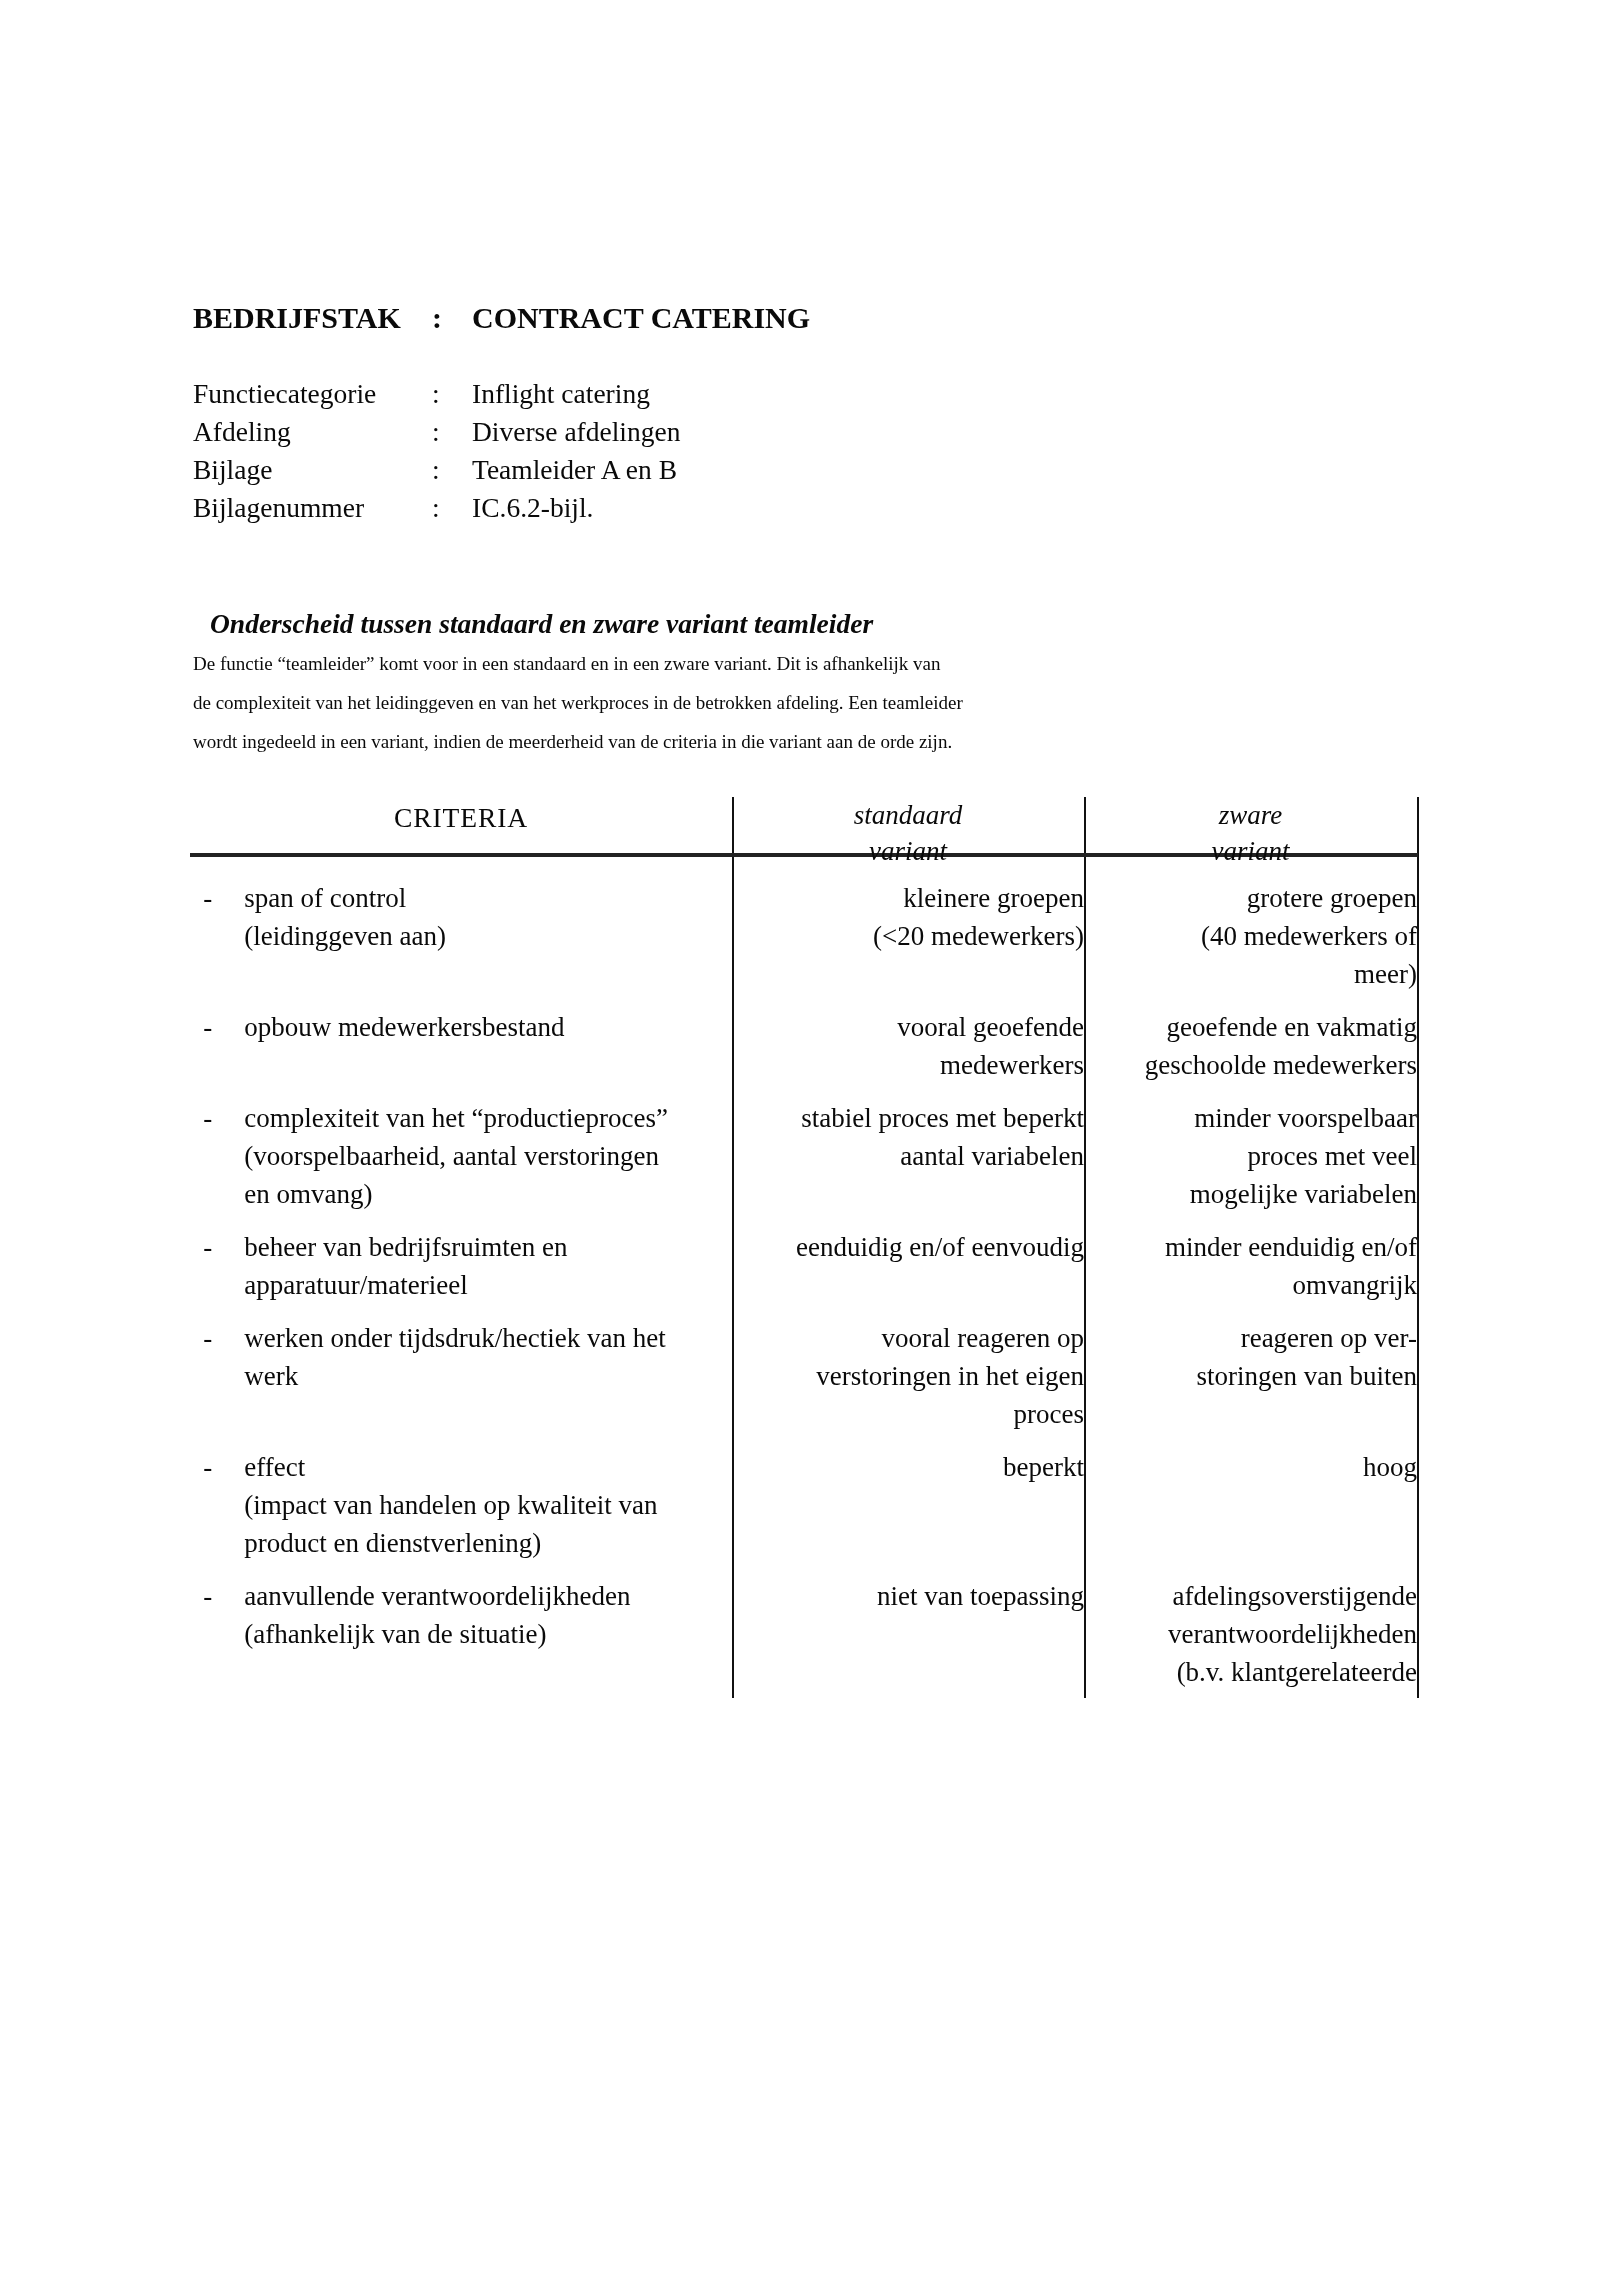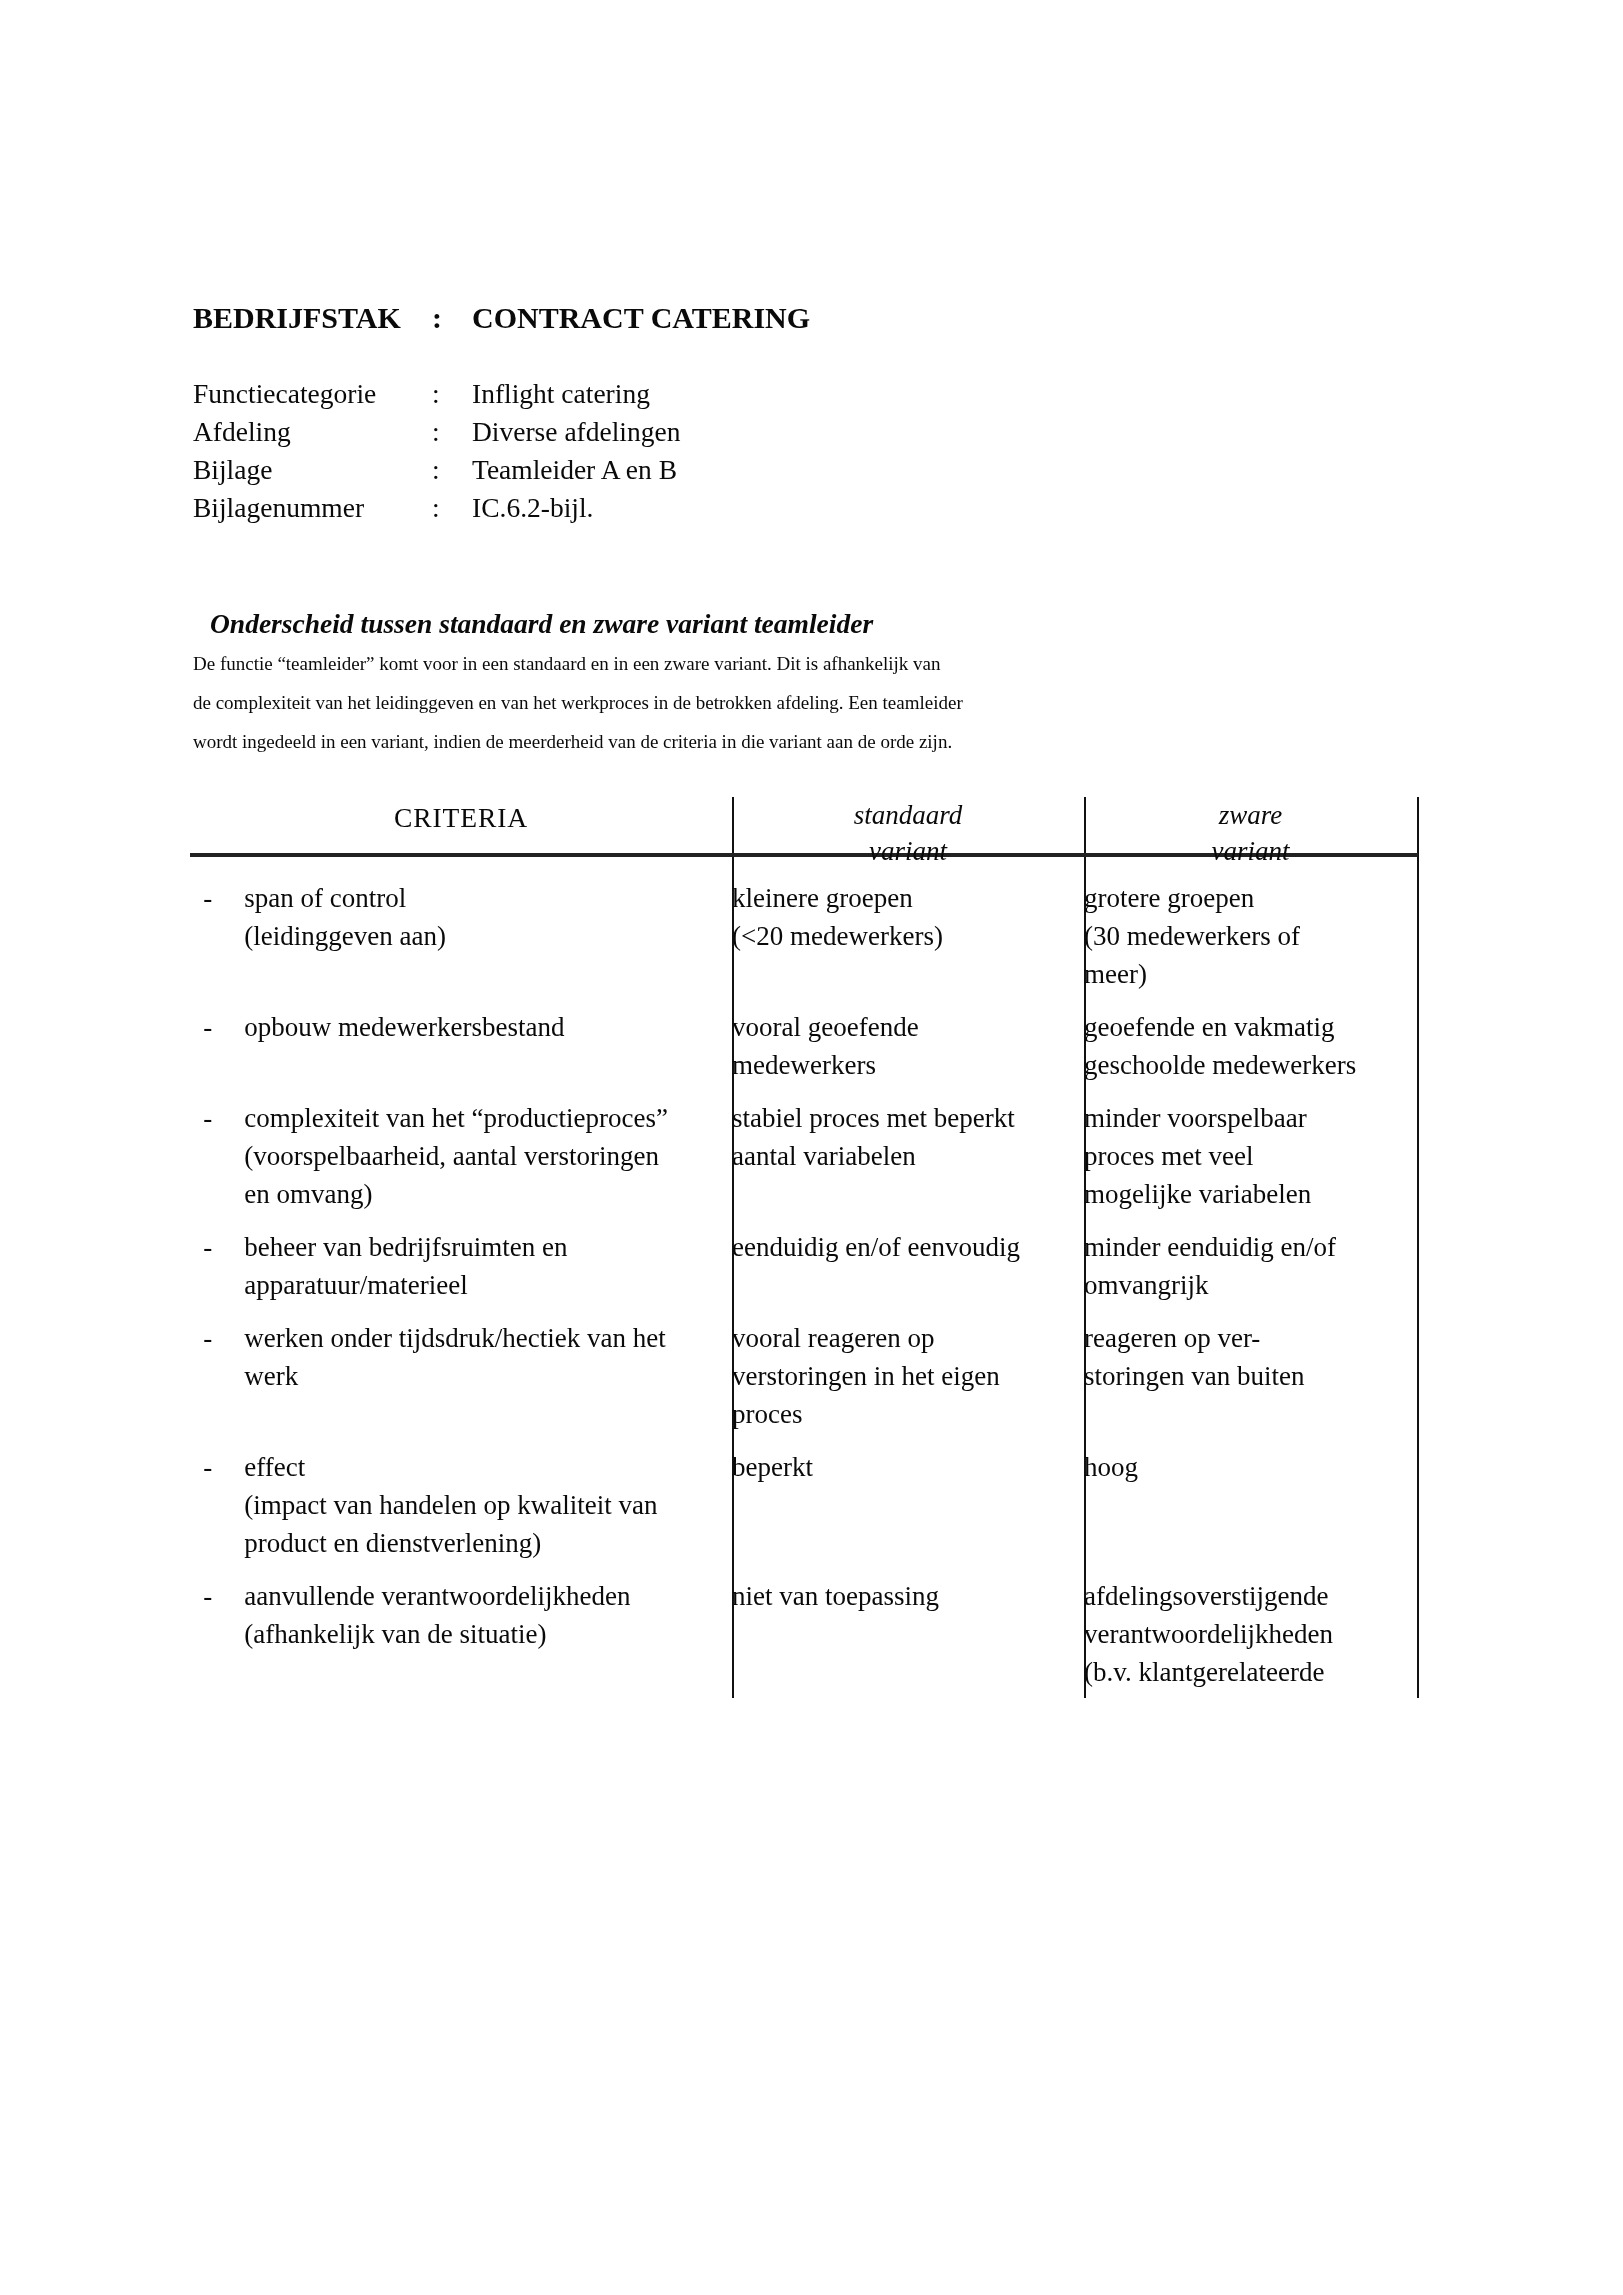--- a/index.html
+++ b/index.html
@@ -128,21 +128,21 @@
     display: flex;
     padding-left: 13.3px;
   }
   .tbl-row .c1 .dash {
     width: 41px;
     flex: none;
   }
   .tbl-row .c1 .ctext { white-space: pre-line; }
   .tbl-row .c2,
   .tbl-row .c3 {
-    text-align: left;
+    text-align: right;
     white-space: pre-line;
   }
 
   
   .page-number {
     position: absolute;
     left: 18px;
     top: 2089px;
     width: 1623px;
     text-align: center;
@@ -205,21 +205,21 @@
 
     <div class="tbl-row">
       <div class="c1">
         <span class="dash">-</span>
         <span class="ctext">span of control
 (leidinggeven aan)</span>
       </div>
       <div class="c2">kleinere groepen
 (&lt;20 medewerkers)</div>
       <div class="c3">grotere groepen
-(30 medewerkers of
+(40 medewerkers of
 meer)</div>
     </div>
 
     <div class="tbl-row">
       <div class="c1">
         <span class="dash">-</span>
         <span class="ctext">opbouw medewerkersbestand</span>
       </div>
       <div class="c2">vooral geoefende
 medewerkers</div>

